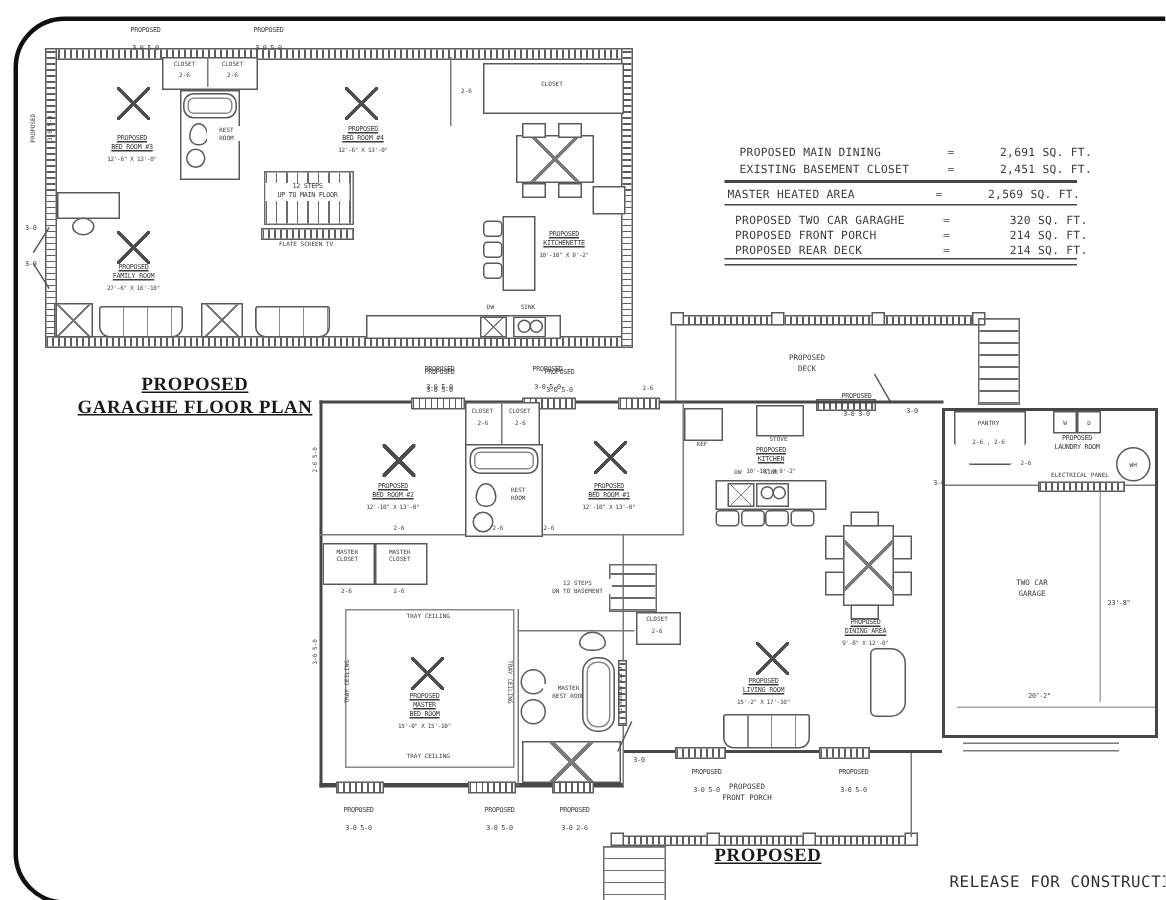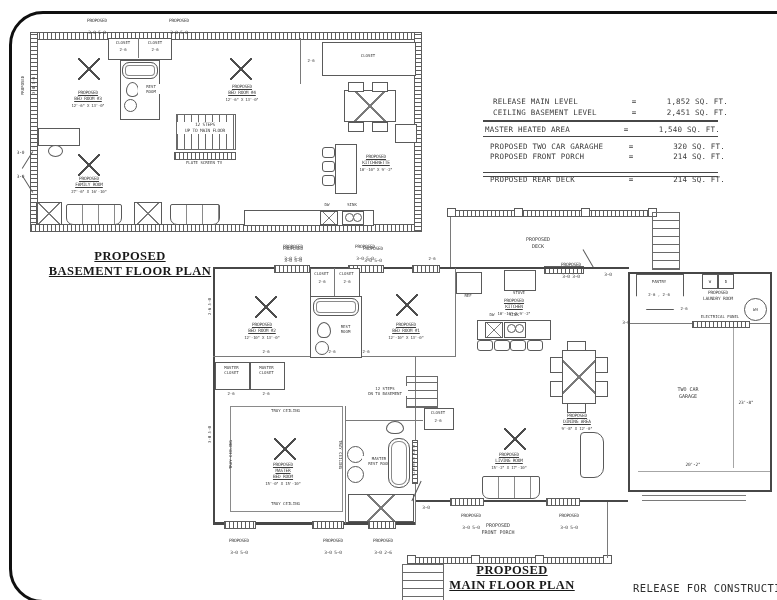--- a/index.html
+++ b/index.html
@@ -151,57 +151,57 @@
     <div class="a circ" style="left:18px;top:113px;width:13px;height:10px"></div>
 
     <div class="a L t45" style="left:-17px;top:118px;width:15px">3-0</div>
     <div class="a L t45" style="left:-17px;top:142px;width:15px">3-0</div>
     <div class="a dg" style="left:-3px;top:118px;height:20px;transform:rotate(32deg)"></div>
     <div class="a dg" style="left:-3px;top:142px;height:20px;transform:rotate(-32deg)"></div>
   </div>
 
   <div class="a ttl" style="left:40px;top:249px;width:180px;font-size:12.5px">
     <div>PROPOSED</div>
-    <div>BASEMENT FLOOR PLAN</div>
+    <div>GARAGHE FLOOR PLAN</div>
   </div>
 
   <div class="a" style="left:483px;top:94px;width:235px;height:86px">
     <div class="srow p1" style="top:2px">
-      <span class="slbl">RELEASE MAIN LEVEL</span>
-        <span class="sf"></span>
-      <span class="seq">=</span>
-      <span class="sval">1,852 SQ. FT.</span>
+      <span class="slbl">PROPOSED MAIN DINING</span>
+        <span class="sf"></span>
+      <span class="seq">=</span>
+      <span class="sval">2,691 SQ. FT.</span>
       </div>
     <div class="srow p1" style="top:13px">
-      <span class="slbl">CEILING BASEMENT LEVEL</span>
+      <span class="slbl">EXISTING BASEMENT CLOSET</span>
         <span class="sf"></span>
       <span class="seq">=</span>
       <span class="sval">2,451 SQ. FT.</span>
       </div>
     <div class="sline" style="top:26px;height:2px"></div>
     <div class="srow p0" style="top:30px">
       <span class="slbl">MASTER HEATED AREA</span>
         <span class="sf"></span>
       <span class="seq">=</span>
-      <span class="sval">1,540 SQ. FT.</span>
+      <span class="sval">2,569 SQ. FT.</span>
       </div>
     <div class="sline" style="top:42px;height:1px"></div>
     <div class="srow p2" style="top:47px">
       <span class="slbl">PROPOSED TWO CAR GARAGHE</span>
         <span class="sf"></span>
       <span class="seq">=</span>
       <span class="sval">320 SQ. FT.</span>
       </div>
     <div class="srow p2" style="top:57px">
       <span class="slbl">PROPOSED FRONT PORCH</span>
         <span class="sf"></span>
       <span class="seq">=</span>
       <span class="sval">214 SQ. FT.</span>
       </div>
-    <div class="srow p2" style="top:80px">
+    <div class="srow p2" style="top:67px">
       <span class="slbl">PROPOSED REAR DECK</span>
         <span class="sf"></span>
       <span class="seq">=</span>
       <span class="sval">214 SQ. FT.</span>
       </div>
     <div class="sdbl" style="top:78px"></div>
   </div>
 
   <div class="a" style="left:210px;top:210px;width:566px;height:390px">
 
@@ -402,17 +402,16 @@
     <div class="a L t45" style="left:468px;top:252px;width:30px">20'-2"</div>
     <div class="a dl" style="left:523px;top:118px;width:1px;height:140px"></div>
     <div class="a dl" style="left:428px;top:261px;width:132px;height:1px"></div>
     <div class="a hl" style="left:418px;top:280px;width:144px"></div>
     <div class="a hl1" style="left:432px;top:285px;width:104px"></div>
     <div class="a hl1" style="left:432px;top:290px;width:104px"></div>
   </div>
 
   <div class="a ttl" style="left:440px;top:563px;width:144px;font-size:12.5px">
     <div>PROPOSED</div>
-    <div>MAIN FLOOR PLAN</div>
   </div>
 
   <div class="rel">RELEASE FOR CONSTRUCTION</div>
 </div>
 
 </body></html>

